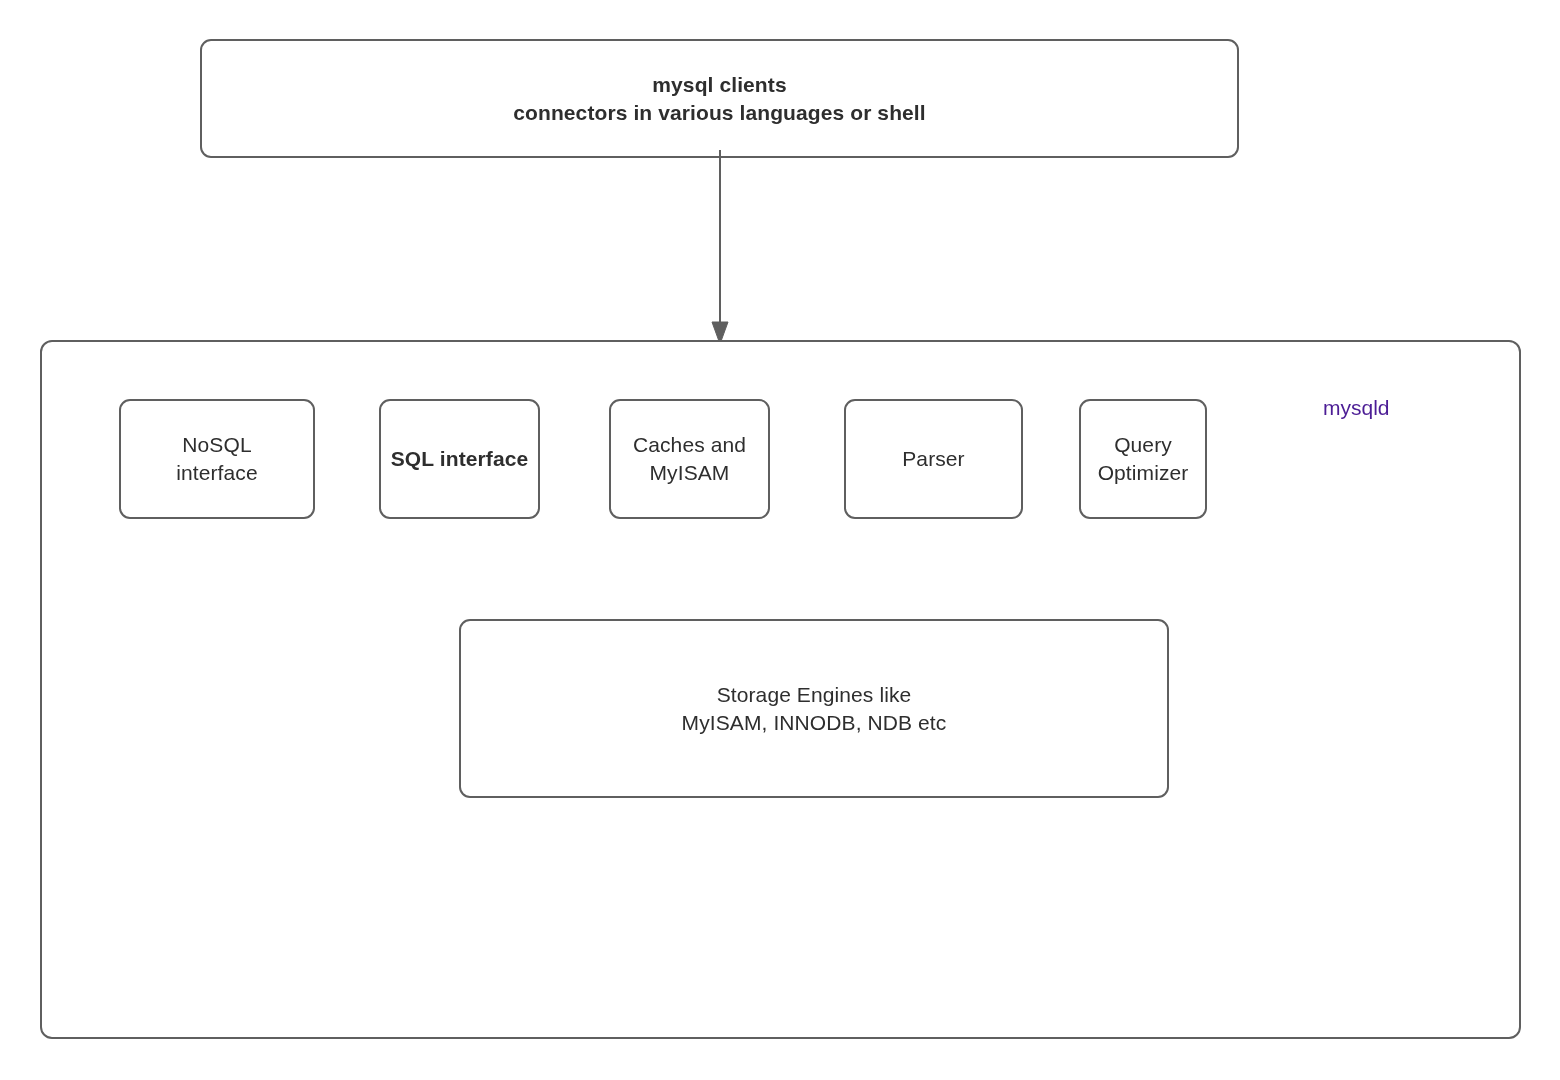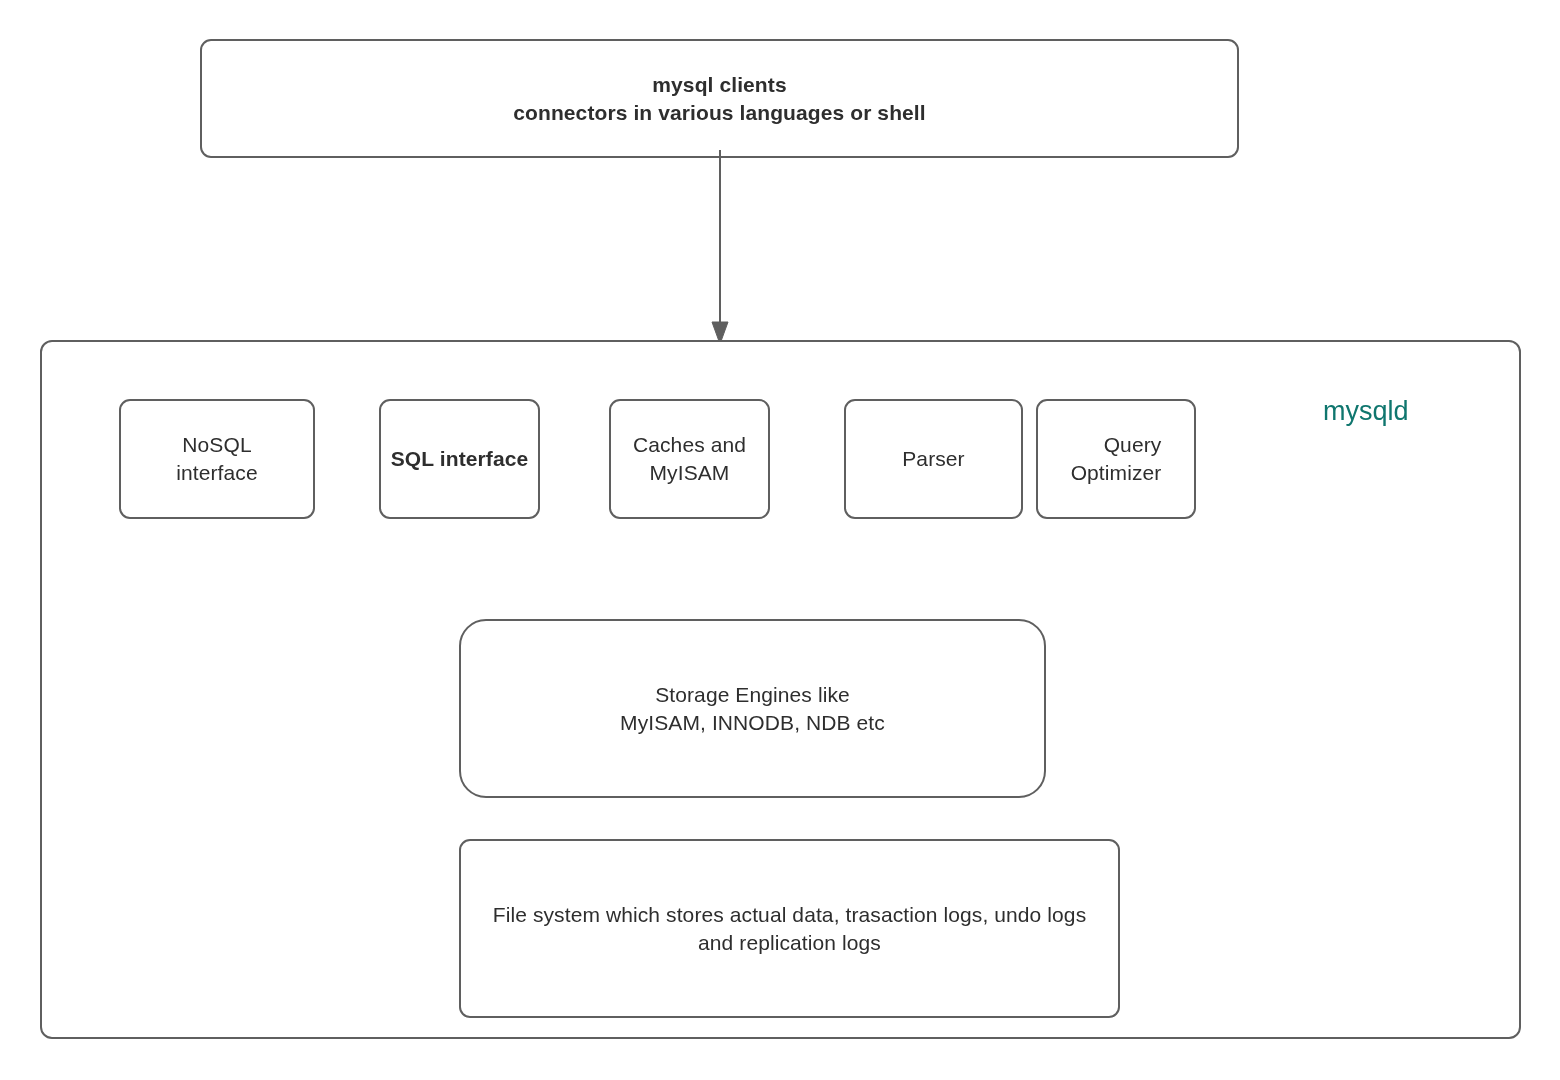--- a/index.html
+++ b/index.html
@@ -43,31 +43,31 @@
   }
   #mysqld-container {
     left: 40px; top: 340px;
     width: 1481px; height: 699px;
     display: block;
     border-radius: 12px;
   }
   #mysqld-label {
     position: absolute;
     left: 1323px; top: 394px;
-    font-size: 27px;
-    color: #0f766e;
+    font-size: 21px;
+    color: #4c1d95;
     line-height: 1.32;
   }
   #nosql-box      { left: 119px;  top: 399px; width: 196px; height: 120px; }
   #sql-box        { left: 379px;  top: 399px; width: 161px; height: 120px; font-weight: bold; }
   #caches-box     { left: 609px;  top: 399px; width: 161px; height: 120px; }
   #parser-box     { left: 844px;  top: 399px; width: 179px; height: 120px; }
-  #optimizer-box  { left: 1036px; top: 399px; width: 160px; height: 120px; text-align: right; }
+  #optimizer-box  { left: 1079px; top: 399px; width: 128px; height: 120px; }
 
-  #storage-box    { left: 459px; top: 619px; width: 587px; height: 179px; border-radius: 27px; }
+  #storage-box    { left: 459px; top: 619px; width: 710px; height: 179px; }
   #filesystem-box { left: 459px; top: 839px; width: 661px; height: 179px; }
 
   
   #arrow-clients-to-mysqld {
     position: absolute;
     left: 660px;
     top: 150px;
     width: 130px;
     height: 200px;
     pointer-events: none;
@@ -99,16 +99,14 @@
 MyISAM</div>
 
   <div class="node" id="parser-box">Parser</div>
 
   <div class="node" id="optimizer-box">Query
 Optimizer</div>
 
   <div class="node" id="storage-box">Storage Engines like
 MyISAM, INNODB, NDB etc</div>
 
-  <div class="node" id="filesystem-box">File system which stores actual data, trasaction logs, undo logs
-and replication logs</div>
 
 </div>
 
 </body></html>

